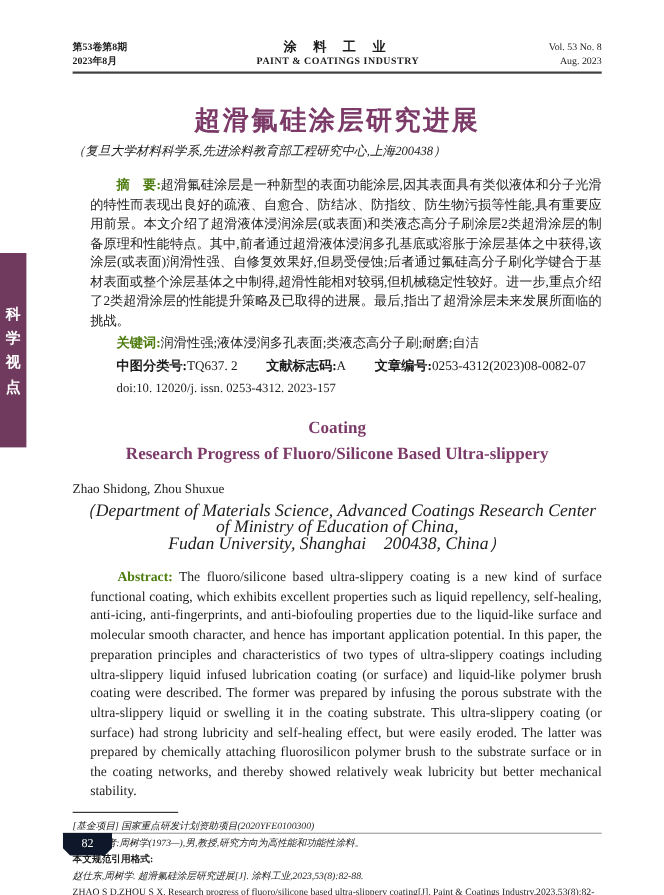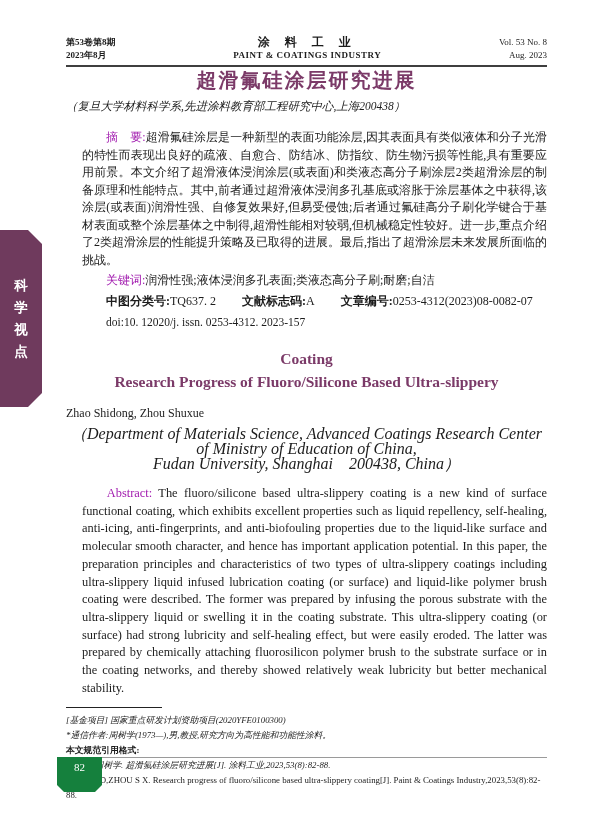--- a/index.html
+++ b/index.html
@@ -18,34 +18,34 @@
   .jh-col { font-size: 9px; line-height: 13px; }
   .jh-left { text-align: left; font-weight: bold; }
   .jh-center { text-align: center; }
   .jh-center .cn { font-size: 12px; letter-spacing: 6px; font-weight: bold; }
   .jh-center .en { font-size: 9px; font-weight: bold; letter-spacing: .5px; }
   .jh-right { text-align: right; }
   .header-rule { border-top: 2px solid #3f3f3f; margin-top: 3px; }
 
   
   .cn-title {
-    text-align: center;
-    font-size: 20px; font-weight: bold; letter-spacing: 2px;
+    margin-top: 26px; text-align: center;
+    font-size: 24px; font-weight: bold; letter-spacing: 2px;
     color: #7b3a68;
   }
   .cn-authors { margin-top: 12px; text-align: center; font-size: 12.5px; font-style: italic; }
   .cn-authors sup { font-size: 9px; }
   .cn-affil { margin-top: 5px; font-size: 11.5px; font-style: italic; }
 
   .cn-abstract {
     margin: 15px 0 0 16px;
     font-size: 12px; line-height: 17.5px;
     text-align: justify; text-indent: 2em;
   }
-  .label-purple { color: #a21caf; font-weight: normal; font-style: normal; }
+  .label-purple { color: #4d7c0f; font-weight: bold; font-style: normal; }
   .cn-meta { margin-left: 40px; font-size: 12px; line-height: 19px; margin-top: 2px; }
   .cn-meta .b { font-weight: bold; }
   .cn-meta .gap { display: inline-block; width: 26px; }
   .doi-line { font-size: 11.5px; }
 
   
   .en-title {
     margin-top: 15px; text-align: center;
     font-size: 15.5px; font-weight: bold; line-height: 23px;
     color: #7b3a68;
@@ -60,29 +60,29 @@
 
   
   .fn-rule { width: 96px; border-top: 1.2px solid #222; margin-top: 10px; }
   .footnotes { margin-top: 5px; font-size: 8.8px; line-height: 15px; font-style: italic; }
   .footnotes .roman { font-style: normal; }
   .footnotes .b { font-weight: bold; font-style: normal; }
 
   
   .footer-rule { position: absolute; left: 57px; right: 57px; top: 757px; border-top: 1.2px solid #9a9a9a; }
   .page-tab {
-    position: absolute; left: 57px; top: 757px; width: 45px; height: 35px;
-    background: #15803d; color: #fff;
+    position: absolute; left: 57px; top: 757px; width: 45px; height: 21px;
+    background: #0f172a; color: #fff;
     font-size: 11px; line-height: 20px; text-align: center;
     clip-path: polygon(0 0, 100% 0, 100% calc(100% - 7px), calc(100% - 7px) 100%, 7px 100%, 0 calc(100% - 7px));
   }
 
   
   .side-tab {
-    position: absolute; left: 0; top: 230px; width: 42px; height: 177px;
+    position: absolute; left: 0; top: 230px; width: 24px; height: 177px;
     background: #6f3a5d;
     clip-path: polygon(0 0, 28px 0, 42px 14px, 42px 163px, 28px 177px, 0 177px);
     display: flex; align-items: center; justify-content: center;
   }
   .side-tab-label {
     width: 15px; font-size: 13.5px; font-weight: bold; color: #ffffff;
     line-height: 22px; text-align: center; word-break: break-all;
     font-family: "Liberation Sans", "DejaVu Sans", sans-serif;
   }
 </style>

